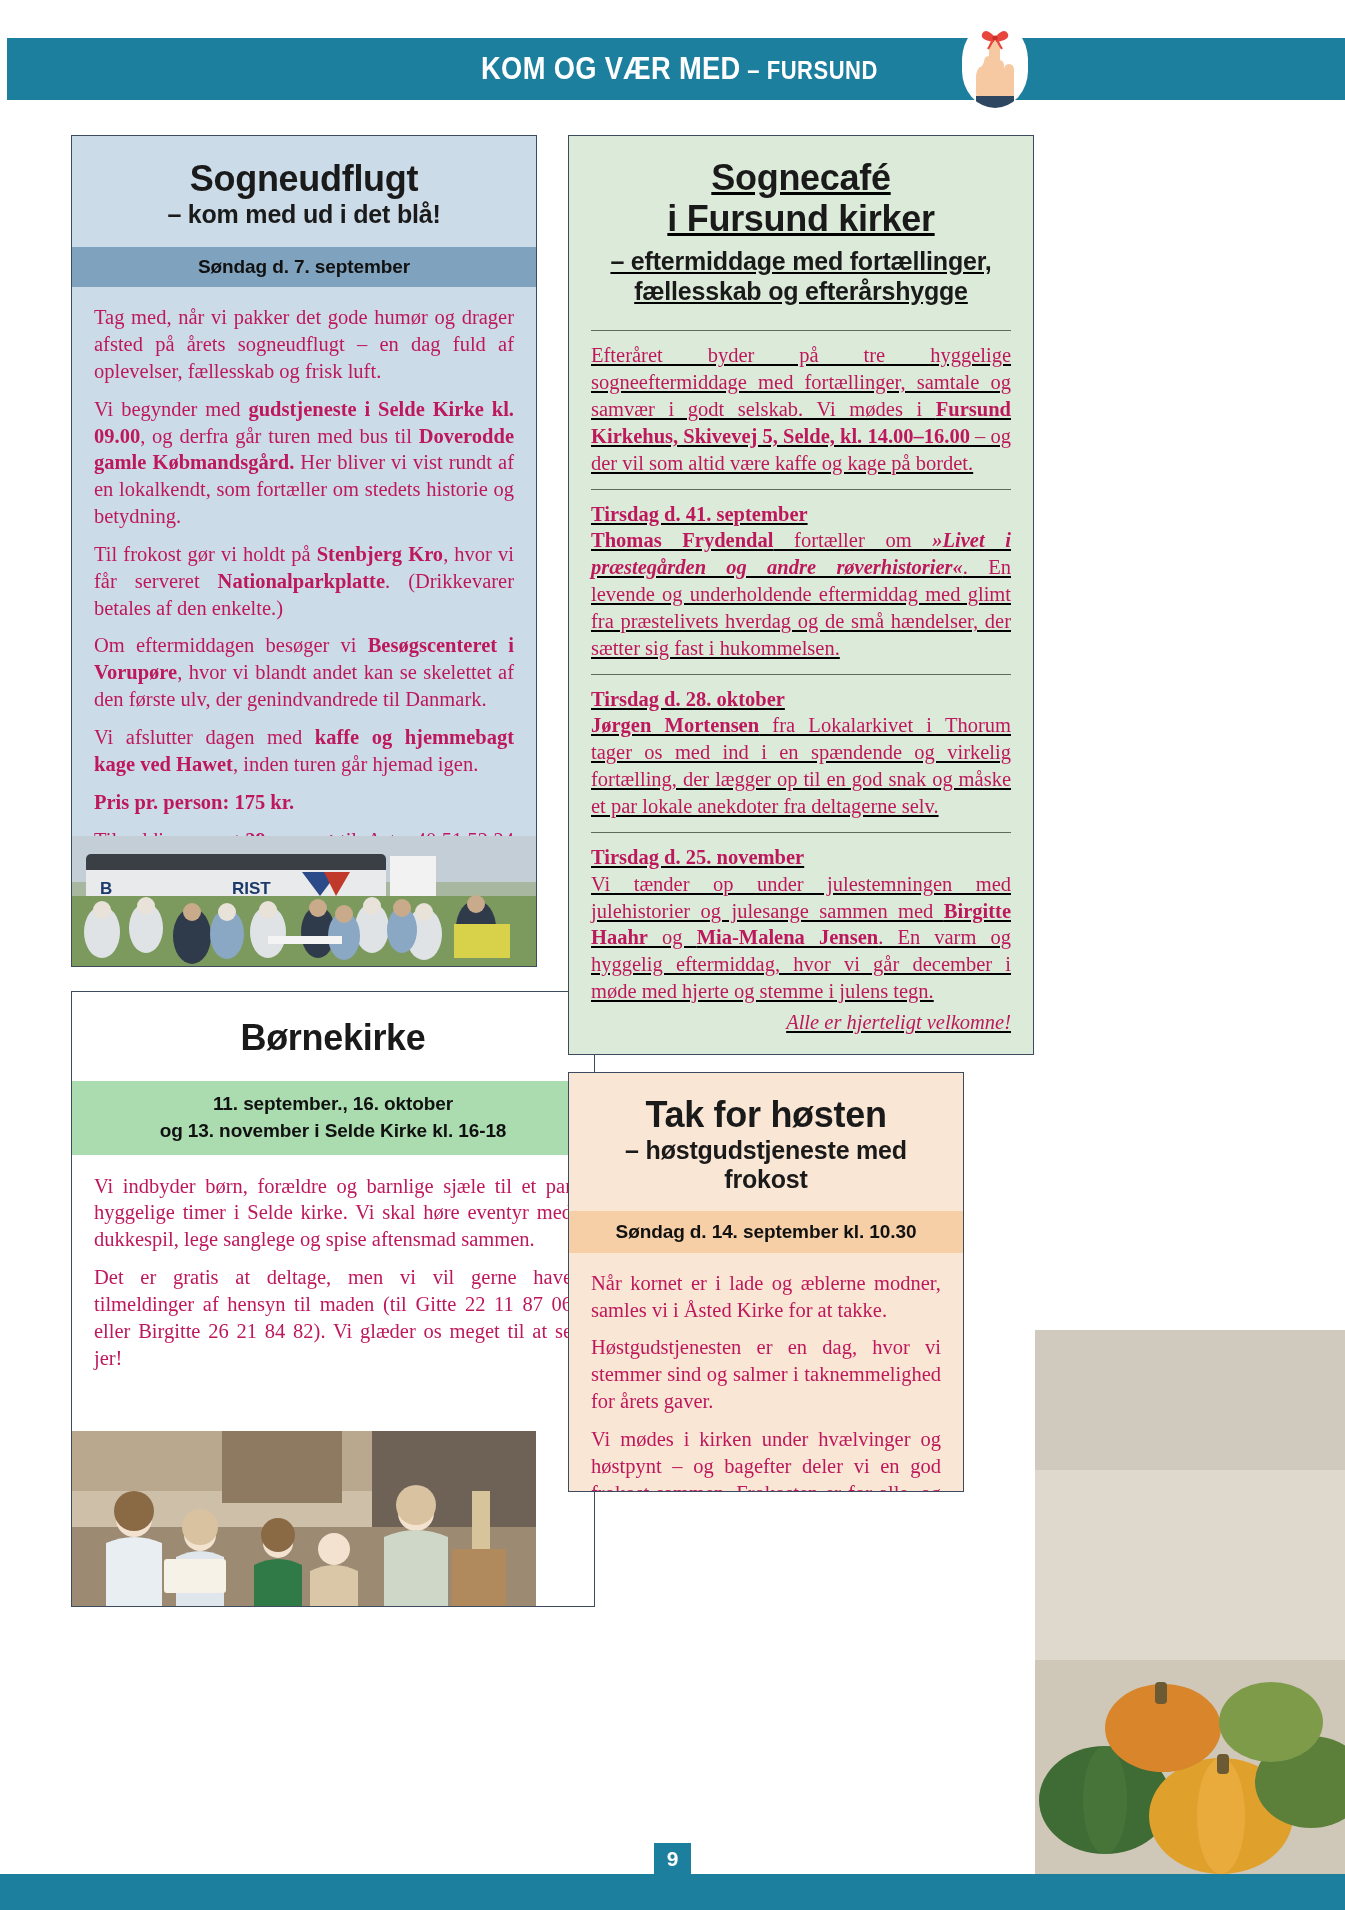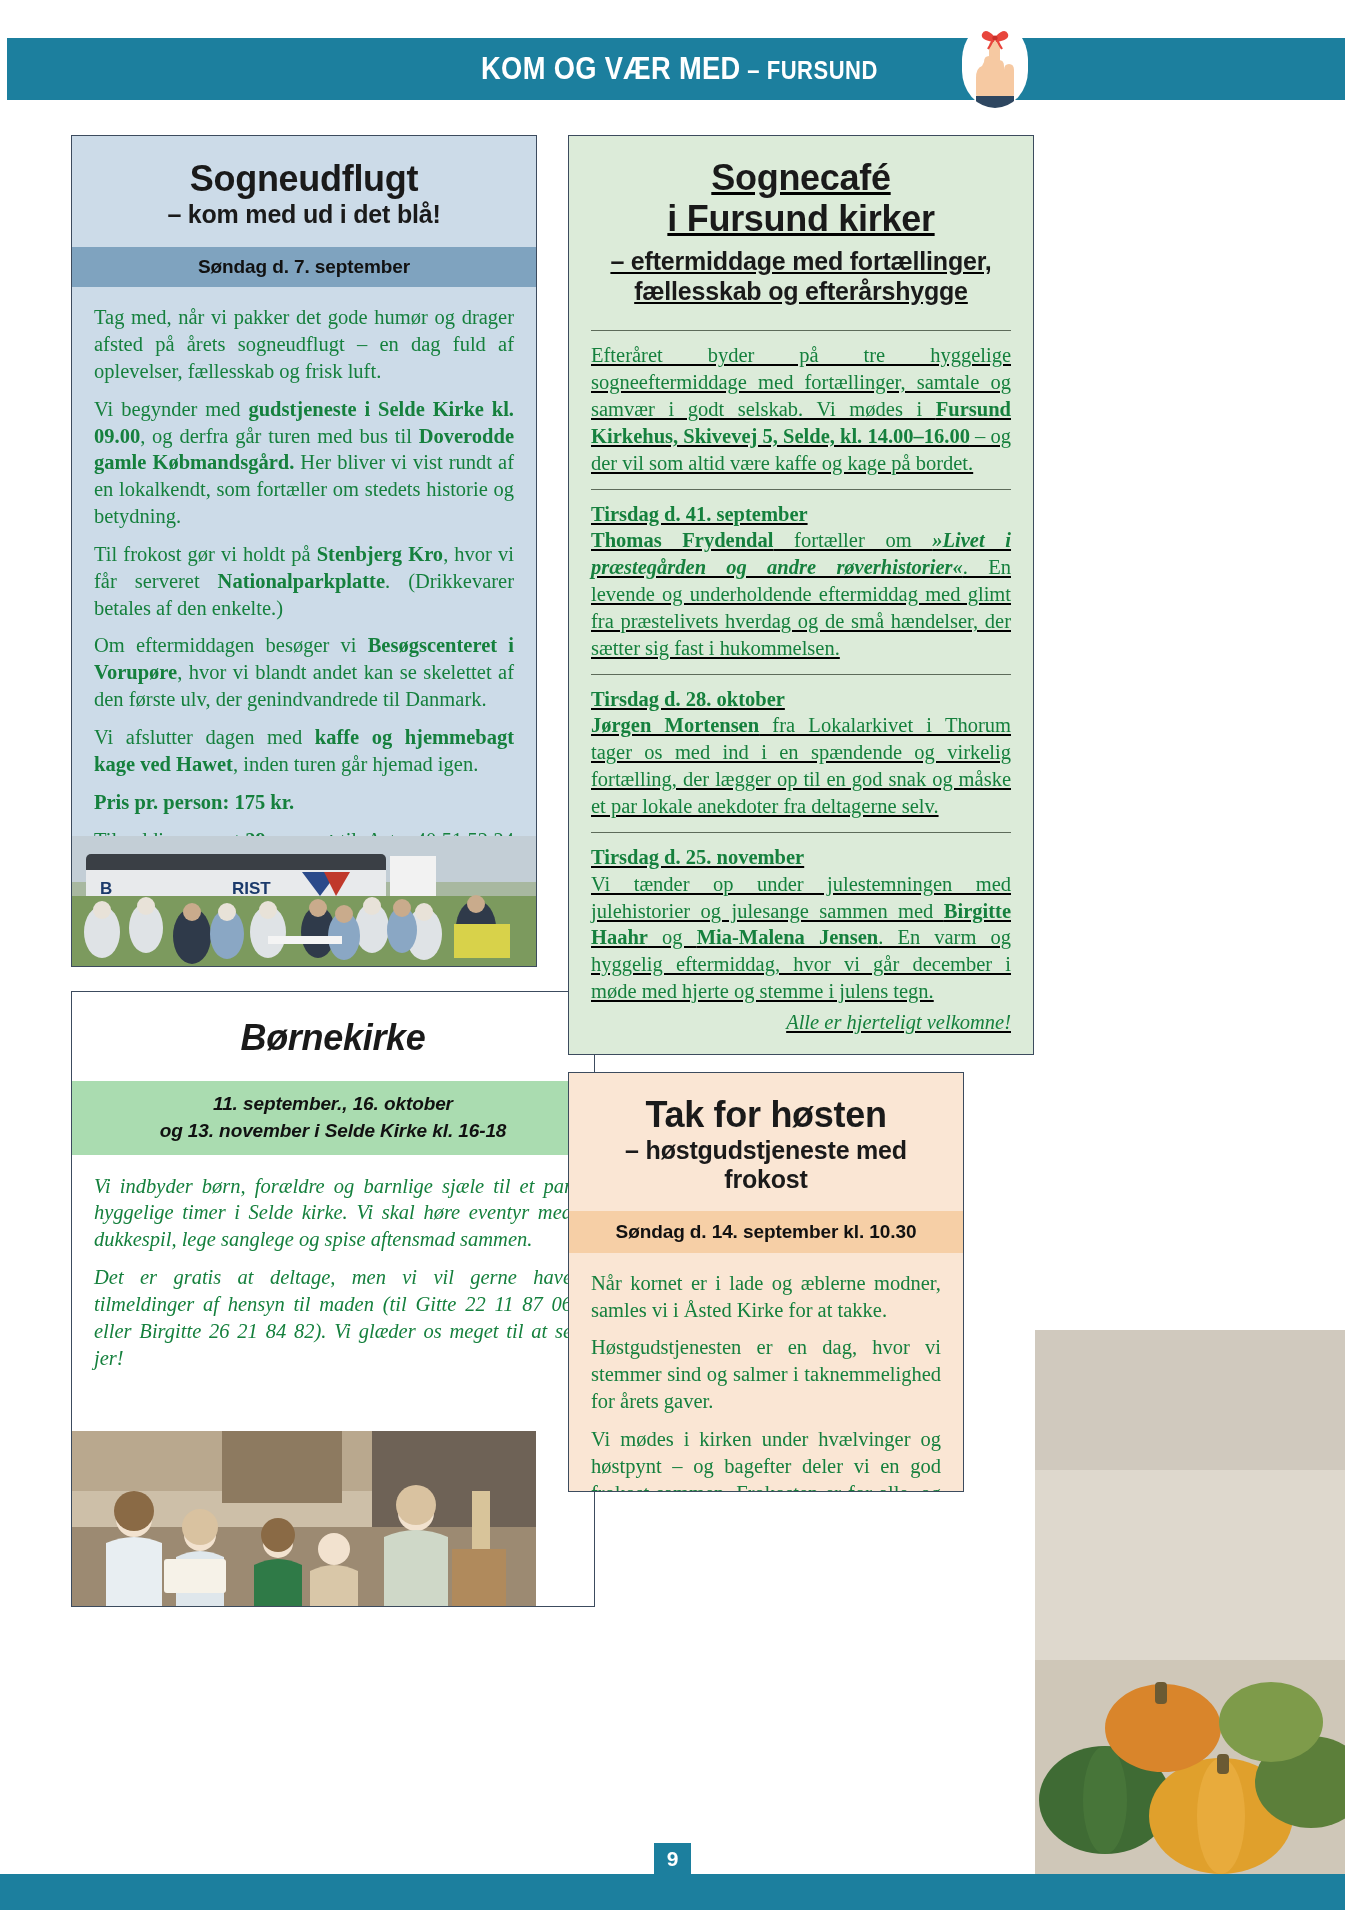--- a/index.html
+++ b/index.html
@@ -76,21 +76,21 @@
     font-weight: bold;
     font-size: 19px;
     color: #111;
     letter-spacing: -0.1px;
   }
   .body-text {
     font-family: "Liberation Serif", serif;
     font-size: 20.5px;
     line-height: 1.31;
     text-align: justify;
-    color: #15803d;
+    color: #be185d;
     hyphens: auto;
   }
   .body-text p { margin-bottom: 11px; }
   .body-text p:last-child { margin-bottom: 0; }
   .body-text b { font-weight: bold; }
   .body-text i { font-style: italic; }
   .rule { border: 0; border-top: 1.2px solid #5d6b5a; margin: 12px 0 11px; }
 
   
   #card-sogneudflugt {
@@ -107,21 +107,20 @@
     left: 0; bottom: 0;
     width: 464px; height: 130px;
     overflow: hidden;
   }
 
   
   #card-bornekirke {
     left: 71px; top: 991px;
     width: 524px; height: 616px;
     background: #ffffff;
-    font-style: italic;
   }
   #card-bornekirke .card-head { background: #ffffff; padding: 26px 16px 22px; }
   #card-bornekirke .date-band {
     background: #aadcb0; padding: 10px 10px; line-height: 1.42;
   }
   #card-bornekirke .body-text { padding: 18px 22px 0 22px; }
 
   .photo-children {
     position: absolute;
     left: 0; bottom: 0;

